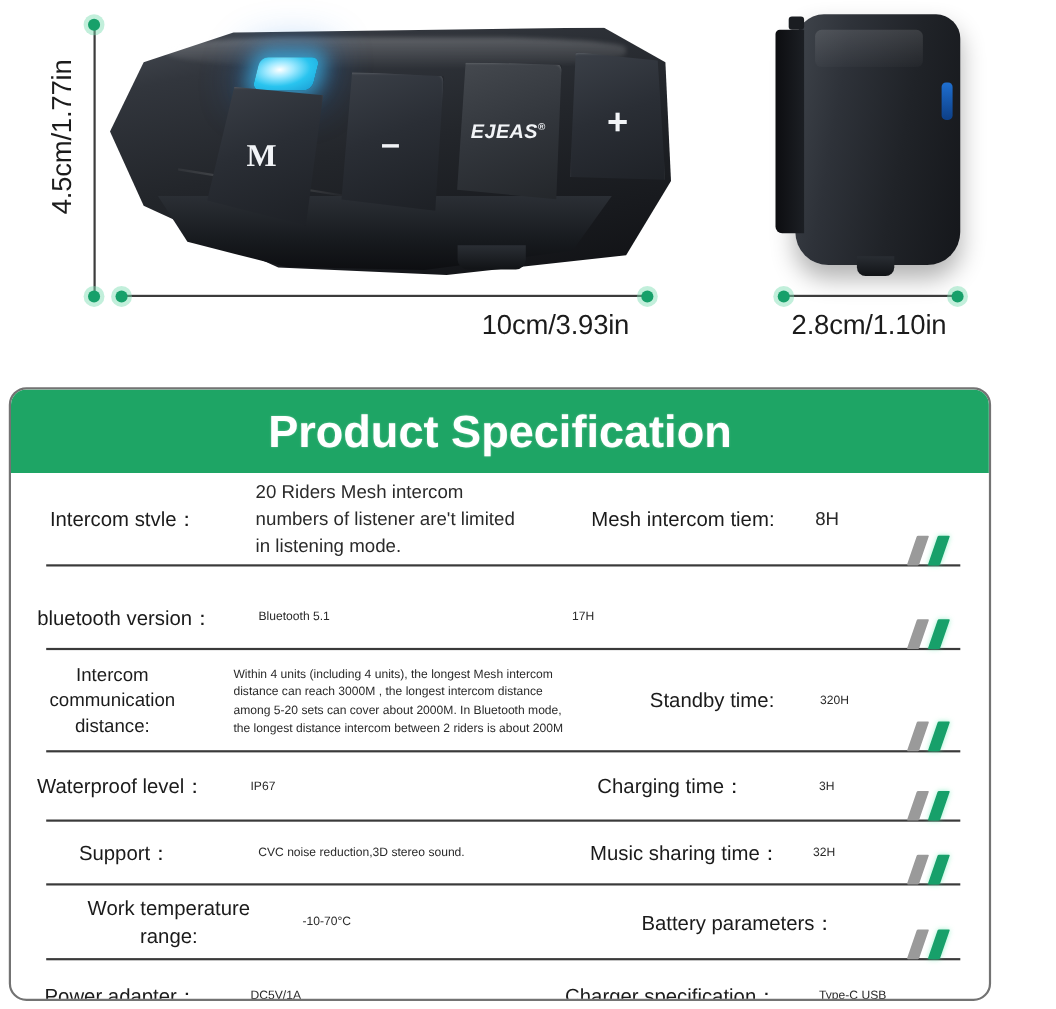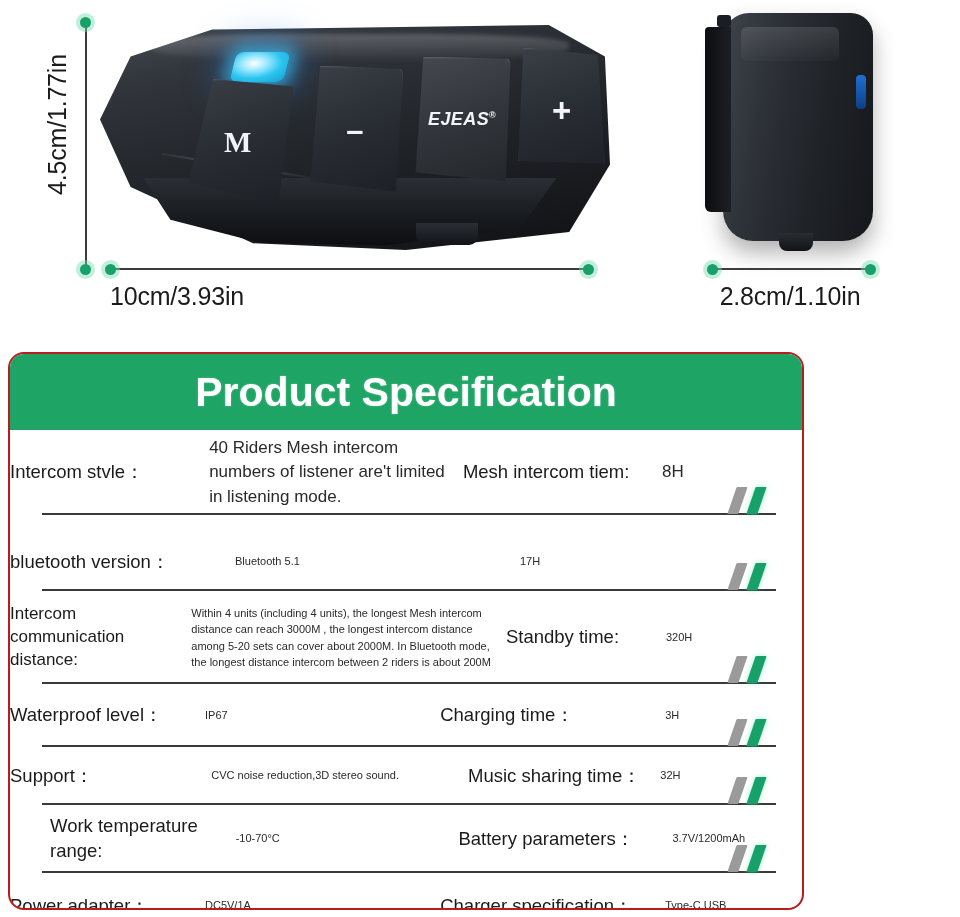--- a/index.html
+++ b/index.html
@@ -47,23 +47,23 @@
 
   
   .dim-h-line {
     position: absolute;
     left: 110px; top: 268px;
     width: 478px; height: 2px;
     background: #3c3c3c;
   }
   .dim-h-label {
     position: absolute;
-    left: 110px; top: 282px;
+    left: 94px; top: 282px;
     width: 478px;
-    text-align: left;
+    text-align: right;
     font-size: 25px;
     color: #1b1b1b;
     letter-spacing: -0.2px;
   }
 
   
   .dim-h2-line {
     position: absolute;
     left: 712px; top: 268px;
     width: 158px; height: 2px;
@@ -234,22 +234,22 @@
     left: 12px; top: 10px;
     width: 14px; height: 12px;
     background: #1a1d21;
     border-radius: 3px;
   }
 
   
   .spec-panel {
     position: absolute;
     left: 8px; top: 352px;
-    width: 796px; height: 558px;
-    border: 2px solid #b91c1c;
+    width: 893px; height: 558px;
+    border: 2px solid #737373;
     border-radius: 16px;
     background: #ffffff;
     overflow: hidden;
   }
   .spec-header {
     height: 76px;
     background: #1ea565;
     display: flex;
     align-items: center;
     justify-content: center;
@@ -289,21 +289,21 @@
     position: absolute;
     bottom: 0;
     width: 11px; height: 27px;
     transform: skewX(-19deg);
     border-radius: 1px;
   }
   .slash.gray { left: 4px; background: #9a9a9a; }
   .slash.green { left: 23px; background: #17a06a; box-shadow: 0 0 5px rgba(90,230,170,0.6); }
 
   .cell-label {
-    text-align: left;
+    text-align: center;
     font-size: 18.5px;
     color: #1b1b1b;
     white-space: pre-line;
     line-height: 1.35;
   }
   .cell-value {
     font-size: 11px;
     color: #2a2a2a;
     line-height: 1.38;
     white-space: pre-line;
@@ -393,21 +393,21 @@
 <div class="spec-panel">
 
   <div class="spec-header">
     <h1>Product Specification</h1>
   </div>
 
   <div class="rows">
 
     <div class="row row-1">
       <div class="cell-label lbl1">Intercom stvle：</div>
-      <div class="cell-value val1">40  Riders Mesh intercom
+      <div class="cell-value val1">20  Riders Mesh intercom
 numbers of listener are't limited
 in listening mode.</div>
       <div class="cell-label lbl2">Mesh intercom tiem:</div>
       <div class="cell-value val2">8H</div>
       <div class="divider"></div>
       <div class="slashes">
         <span class="slash gray"></span>
         <span class="slash green"></span>
       </div>
     </div>
@@ -461,21 +461,20 @@
         <span class="slash gray"></span>
         <span class="slash green"></span>
       </div>
     </div>
 
     <div class="row row-6">
       <div class="cell-label lbl1">Work temperature
 range:</div>
       <div class="cell-value val1">-10-70°C</div>
       <div class="cell-label lbl2">Battery parameters：</div>
-      <div class="cell-value val2">3.7V/1200mAh</div>
       <div class="divider"></div>
       <div class="slashes">
         <span class="slash gray"></span>
         <span class="slash green"></span>
       </div>
     </div>
 
     <div class="row row-7 no-divider">
       <div class="cell-label lbl1">Power adapter：</div>
       <div class="cell-value val1">DC5V/1A</div>

